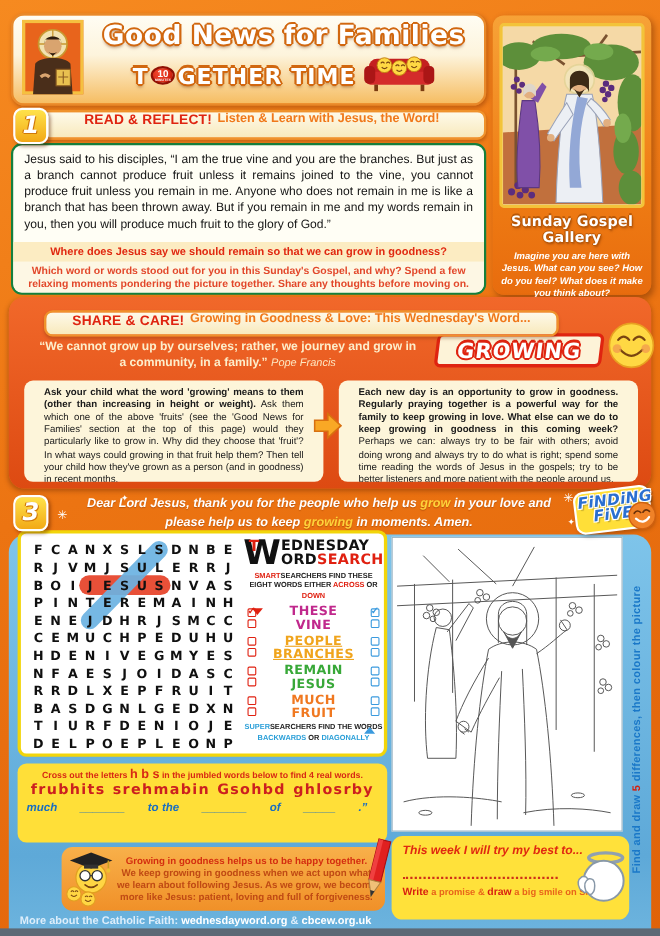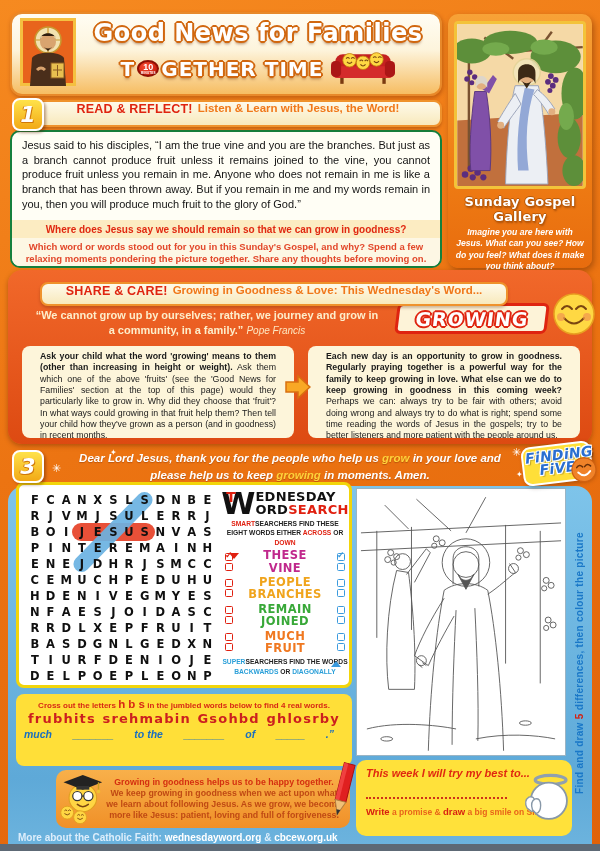--- a/index.html
+++ b/index.html
@@ -549,37 +549,37 @@
             <div class="cbcol">
               <span class="cb blue checked"></span>
               <span class="cb blue"></span>
             </div>
           </div>
           <div class="wgroup">
             <div class="cbcol">
               <span class="cb red"></span>
               <span class="cb red"></span>
             </div>
-            <div class="wwords" style="color: rgb(240, 164, 28);">
+            <div class="wwords" style="color: rgb(240, 164, 28); text-decoration: underline;">
               <div>PEOPLE</div>
               <div>BRANCHES</div>
             </div>
             <div class="cbcol">
               <span class="cb blue"></span>
               <span class="cb blue"></span>
             </div>
           </div>
           <div class="wgroup">
             <div class="cbcol">
               <span class="cb red"></span>
               <span class="cb red"></span>
             </div>
             <div class="wwords" style="color: rgb(56, 168, 56);">
               <div>REMAIN</div>
-              <div>JOINED</div>
+              <div>JESUS</div>
             </div>
             <div class="cbcol">
               <span class="cb blue"></span>
               <span class="cb blue"></span>
             </div>
           </div>
           <div class="wgroup">
             <div class="cbcol">
               <span class="cb red"></span>
               <span class="cb red"></span>

